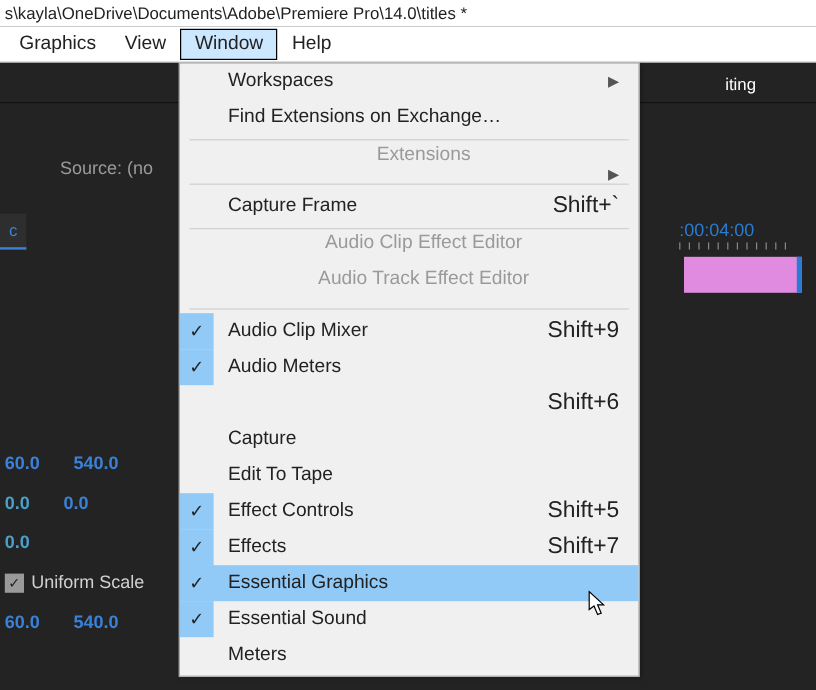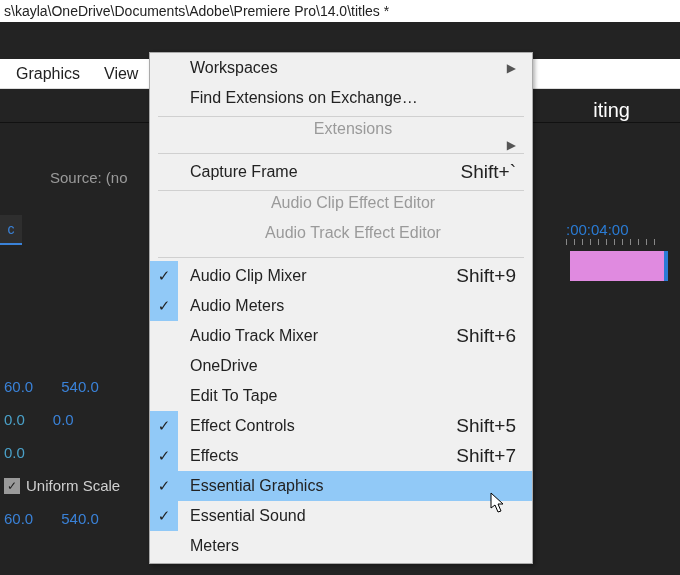--- a/index.html
+++ b/index.html
@@ -1,39 +1,39 @@
 <!DOCTYPE html>
 <html><head>
 <meta charset="utf-8">
 <style>
 * { margin: 0; padding: 0; box-sizing: border-box; font-family: "Segoe UI", Arial, sans-serif; }
 body { background: #232323; width: 680px; height: 575px; overflow: hidden; position: relative; color: #ccc; }
 
 .titlebar { background: #fff; color: #222; height: 22px; font-size: 14px; padding-left: 4px; display: flex; align-items: center; }
-.menubar { background: #fff; color: #222; height: 30px; display: flex; align-items: center; padding-left: 4px; gap: 0; font-size: 16px; border-bottom: 1px solid #ddd; margin-top: 37px; }
+.menubar { background: #fff; color: #222; height: 30px; display: flex; align-items: center; padding-left: 4px; gap: 0; font-size: 16px; border-bottom: 1px solid #ddd; }
 .menubar > div { padding: 4px 12px; }
 .menubar > div.open { background: #cce8ff; border: 1px solid #000000; padding: 3px 11px; }
 
 .workspace-bar { height: 34px; border-bottom: 1px solid #111; position: relative; }
-.workspace-tab { position: absolute; right: 38px; top: 6px; color: #fff; font-size: 20px; padding: 4px 12px; }
+.workspace-tab { position: absolute; right: 38px; top: 6px; color: #fff; font-size: 14px; padding: 4px 12px; }
 
 .dark-area { position: relative; }
 .source-label { position: absolute; left: 50px; top: 46px; font-size: 15px; color: #9a9a9a; }
 
 .blue-tab { position: absolute; left: 0; top: 92px; width: 22px; height: 30px; background: #2e2e2e; border-bottom: 2px solid #3a82d8; color: #3a82d8; font-size: 14px; display: flex; align-items: center; justify-content: center; }
 
 .timecode { position: absolute; left: 566px; top: 98px; color: #2a7bd4; font-size: 15px; }
 .time-ruler { position: absolute; left: 566px; top: 116px; width: 100px; height: 10px; display: flex; }
 .tick { width: 3px; height: 6px; border-left: 1px solid #888; margin-right: 5px; }
 
 .pink-clip { position: absolute; left: 570px; top: 128px; width: 98px; height: 30px; background: #e08ae0; border-right: 4px solid #2a7bd4; }
 
 .left-panel { position: absolute; left: 0; top: 370px; font-size: 15px; }
 .numrow { display: flex; gap: 28px; padding: 8px 4px; }
-.num { color: #3a82d8; }
+.num { color: #3a82d8; font-weight: bold; }
 .num.teal { color: #4aa0c8; }
 .checkbox-row { display: flex; align-items: center; gap: 6px; padding: 8px 4px; color: #d0d0d0; }
 .chk { width: 16px; height: 16px; background: #9a9a9a; display: inline-flex; align-items: center; justify-content: center; color: #222; font-size: 12px; }
 
 .dropdown { position: absolute; left: 149px; top: 52px; width: 384px; background: #f0f0f0; border: 1px solid #aaa; box-shadow: 2px 2px 4px rgba(0,0,0,0.3); color: #222; font-size: 16px; padding-bottom: 2px; }
 .mi { display: flex; align-items: center; height: 30px; padding-left: 40px; padding-right: 16px; position: relative; }
 .mi.disabled { color: #9a9a9a; flex-direction: column; }
 .mi.hl { background: #91c9f7; }
 .mi .chevron { margin-left: auto; color: #555; font-size: 12px; }
 .mi .shortcut { margin-left: auto; color: #222; font-size: 19px; }
@@ -134,25 +134,24 @@
   <div class="mi">
     <span class="mi-check">✓</span>
     <span>Audio Clip Mixer</span>
     <span class="shortcut">Shift+9</span>
   </div>
   <div class="mi">
     <span class="mi-check">✓</span>
     <span>Audio Meters</span>
   </div>
   <div class="mi">
-    <span>Audio Track Mixer</span>
     <span class="shortcut">Shift+6</span>
   </div>
   <div class="mi">
-    <span>OneDrive</span>
+    <span>Capture</span>
   </div>
   <div class="mi">
     <span>Edit To Tape</span>
   </div>
   <div class="mi">
     <span class="mi-check">✓</span>
     <span>Effect Controls</span>
     <span class="shortcut">Shift+5</span>
   </div>
   <div class="mi">

